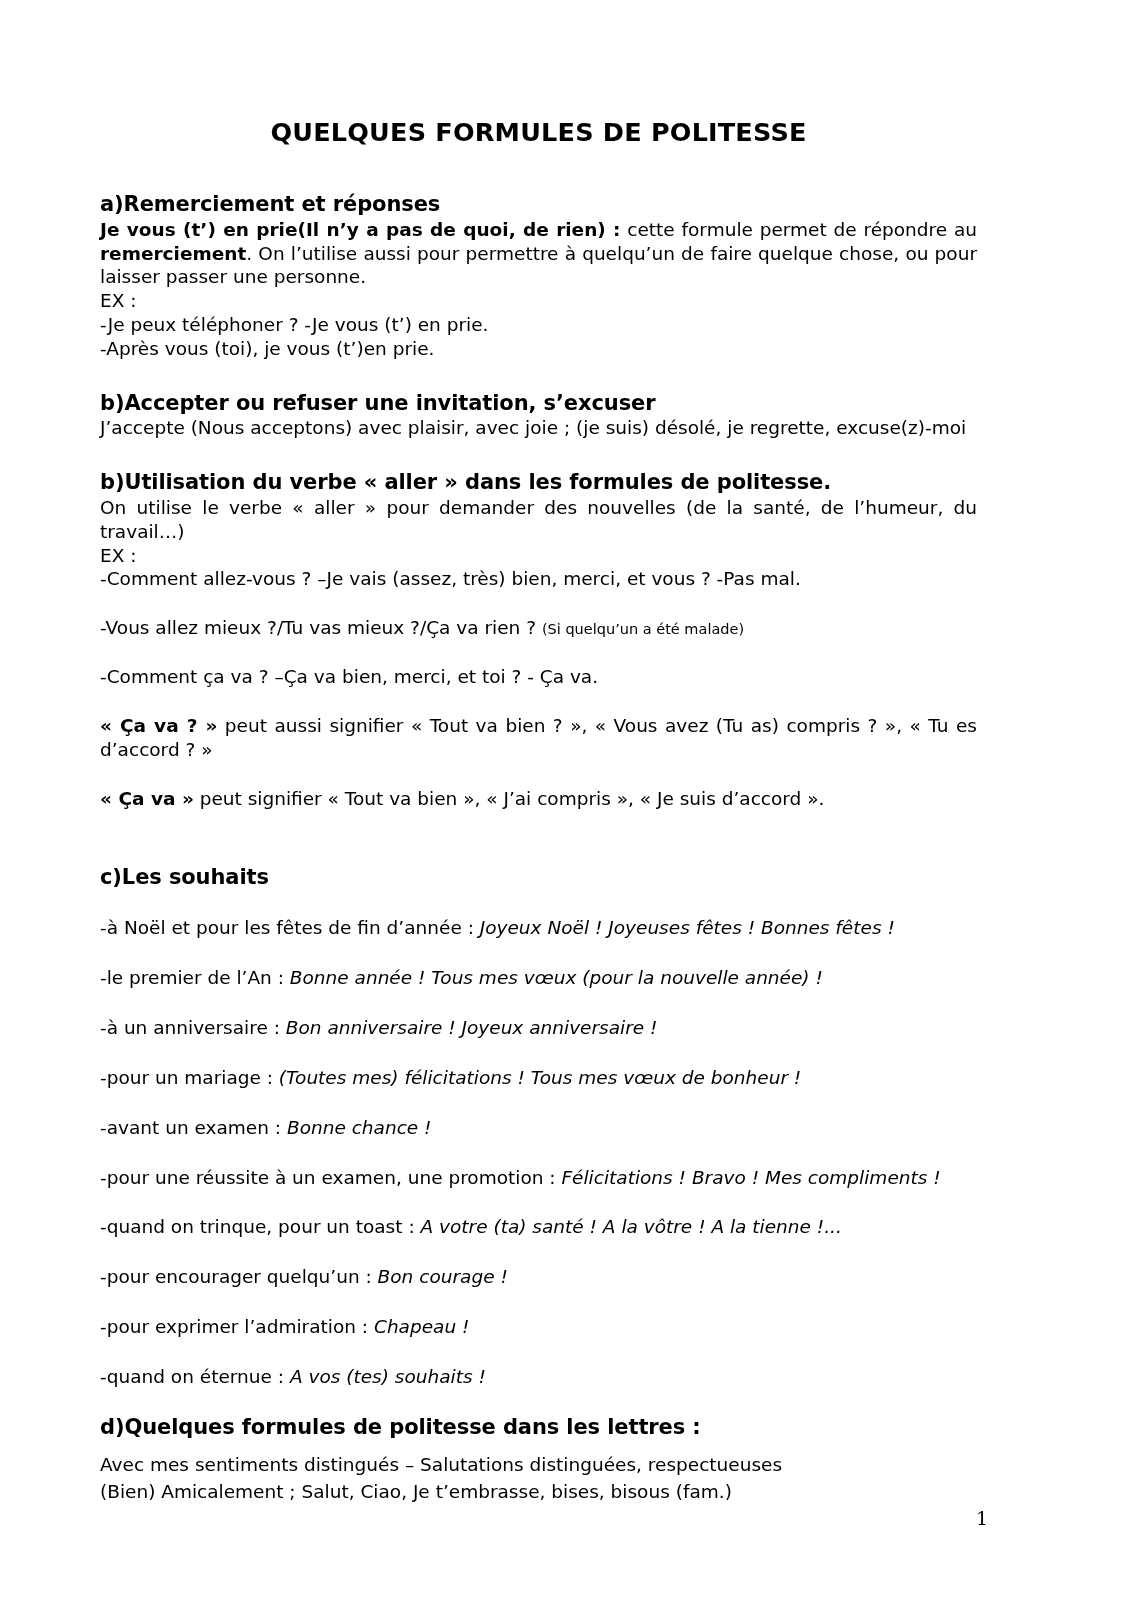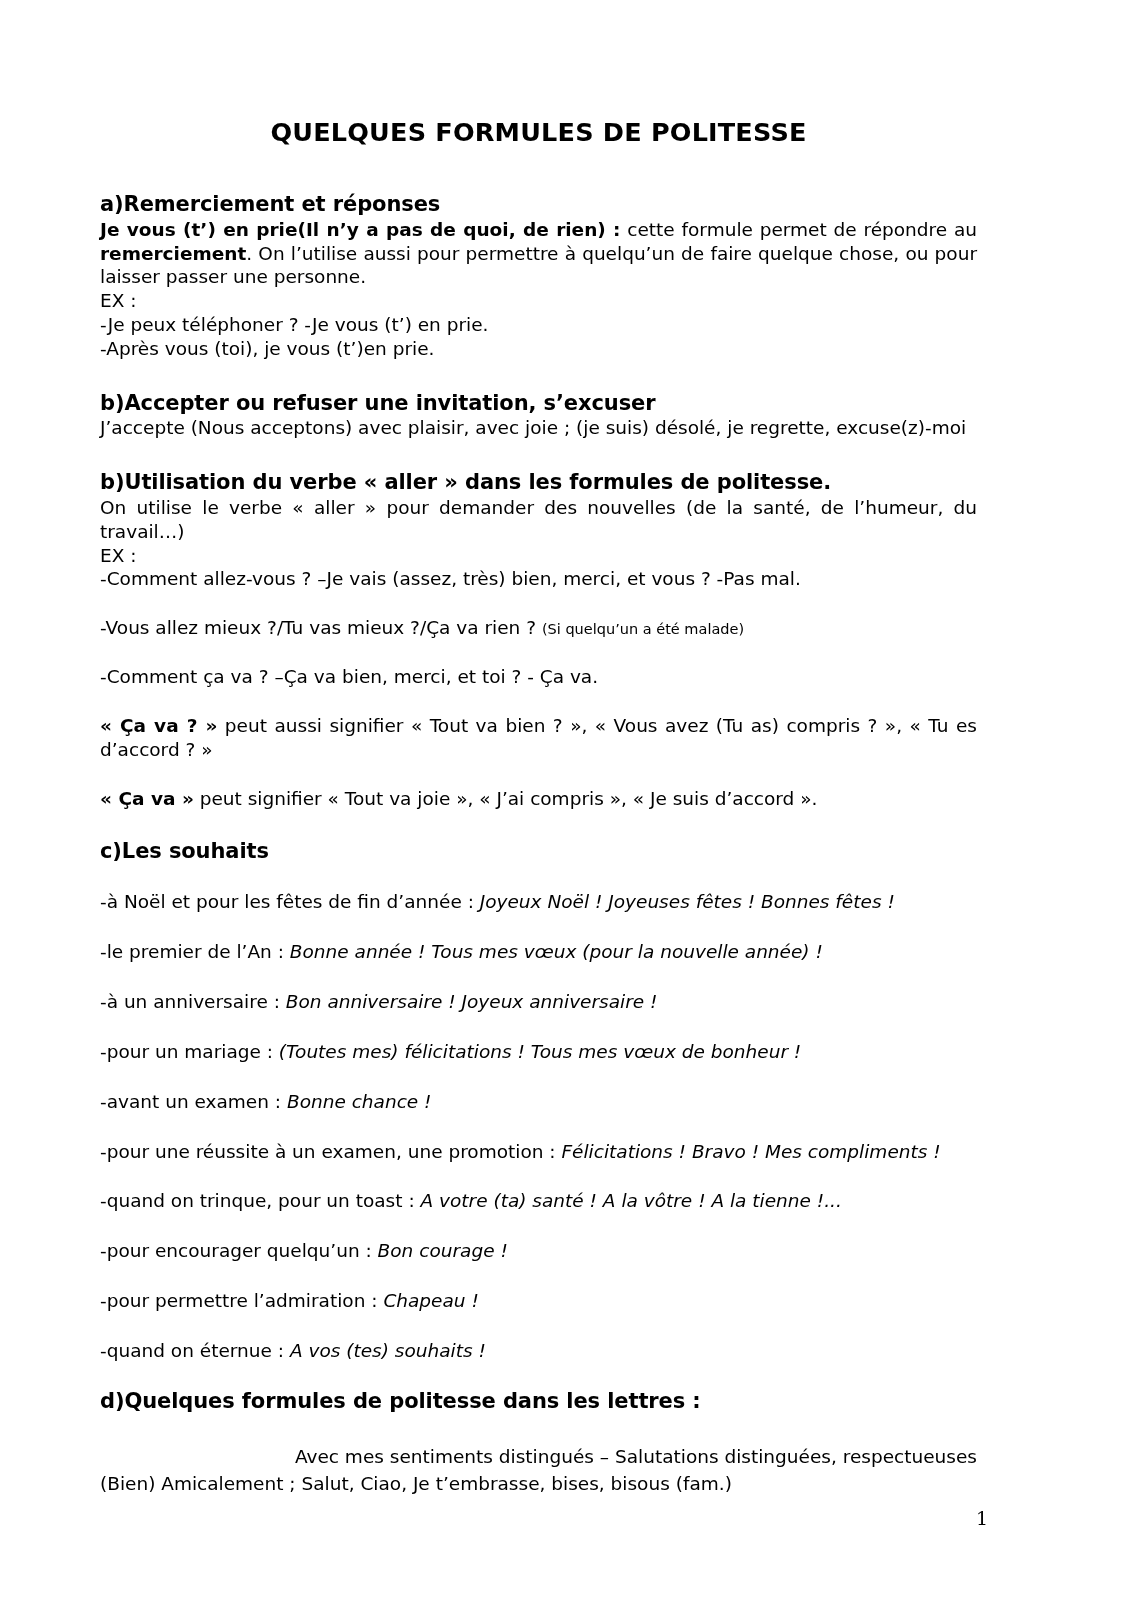--- a/index.html
+++ b/index.html
@@ -31,21 +31,21 @@
     line-height: 1.1;
   }
   .heading {
     font-size: 21px;
     font-weight: bold;
     margin: 0;
     line-height: 1.22;
     letter-spacing: -0.1px;
   }
   .heading.sp-before { margin-top: 30px; }
-  .heading.sp-before-lg { margin-top: 28px; }
+  .heading.sp-before-lg { margin-top: 54px; }
 
   .para {
     font-size: 18.5px;
     line-height: 1.29;
     margin: 0;
     text-align: justify;
     text-justify: inter-word;
   }
   .para.nojust { text-align: left; }
   .para.gap { margin-top: 25px; }
@@ -101,38 +101,38 @@
   </div>
 
   <div class="section">
     <div class="heading sp-before">b)Utilisation du verbe « aller » dans les formules de politesse.</div>
     <p class="para">On utilise le verbe « aller » pour demander des nouvelles (de la santé, de l’humeur, du travail…)</p>
     <p class="para nojust">EX :</p>
     <p class="para nojust">-Comment allez-vous ? –Je vais (assez, très) bien, merci, et vous ?  -Pas mal.</p>
     <p class="para nojust gap"><span>-Vous allez mieux ?/Tu vas mieux ?/Ça va rien ? </span><span class="small">(Si quelqu’un a été malade)</span></p>
     <p class="para nojust gap">-Comment ça va ? –Ça va bien, merci, et toi ? - Ça va.</p>
     <p class="para gap"><b>« Ça va ? »</b><span> peut aussi signifier « Tout va bien ? »,  « Vous avez (Tu as) compris ? »,  « Tu es d’accord ? »</span></p>
-    <p class="para nojust gap"><b>« Ça va »</b><span> peut signifier « Tout va joie », « J’ai compris », « Je suis d’accord ».</span></p>
+    <p class="para nojust gap"><b>« Ça va »</b><span> peut signifier « Tout va bien », « J’ai compris », « Je suis d’accord ».</span></p>
   </div>
 
   <div class="section">
     <div class="heading sp-before-lg" style="margin-bottom:26px;">c)Les souhaits</div>
     <p class="wish"><span>-à Noël et pour les fêtes de fin d’année : </span><i>Joyeux Noël ! Joyeuses fêtes ! Bonnes fêtes !</i></p>
     <p class="wish"><span>-le premier de l’An : </span><i>Bonne année ! Tous mes vœux (pour la nouvelle année) !</i></p>
     <p class="wish"><span>-à un anniversaire : </span><i>Bon anniversaire ! Joyeux anniversaire !</i></p>
     <p class="wish"><span>-pour un mariage : </span><i>(Toutes mes) félicitations ! Tous mes vœux de bonheur !</i></p>
     <p class="wish"><span>-avant un examen : </span><i>Bonne chance !</i></p>
     <p class="wish"><span>-pour une réussite à un examen, une promotion : </span><i>Félicitations ! Bravo ! Mes compliments !</i></p>
     <p class="wish"><span>-quand on trinque, pour un toast : </span><i>A votre (ta) santé ! A la vôtre ! A la tienne !...</i></p>
     <p class="wish"><span>-pour encourager quelqu’un : </span><i>Bon courage !</i></p>
-    <p class="wish"><span>-pour permettre l’admiration : </span><i>Chapeau !</i></p>
+    <p class="wish"><span>-pour exprimer l’admiration : </span><i>Chapeau !</i></p>
     <p class="wish"><span>-quand on éternue : </span><i>A vos (tes) souhaits !</i></p>
   </div>
 
   <div class="section">
     <div class="heading" style="margin-top:22px;">d)Quelques formules de politesse dans les lettres :</div>
-    <p class="letters-block" style="margin-top:30px;text-align:right;">Avec mes sentiments distingués – Salutations distinguées, respectueuses</p>
+    <p class="letters-block" style="margin-top:12px;">Avec mes sentiments distingués – Salutations distinguées, respectueuses</p>
     <p class="letters-block">(Bien) Amicalement ; Salut, Ciao, Je t’embrasse, bises, bisous (fam.)</p>
   </div>
 
   <div class="page-number">1</div>
 
 </div>
 
 </body></html>

